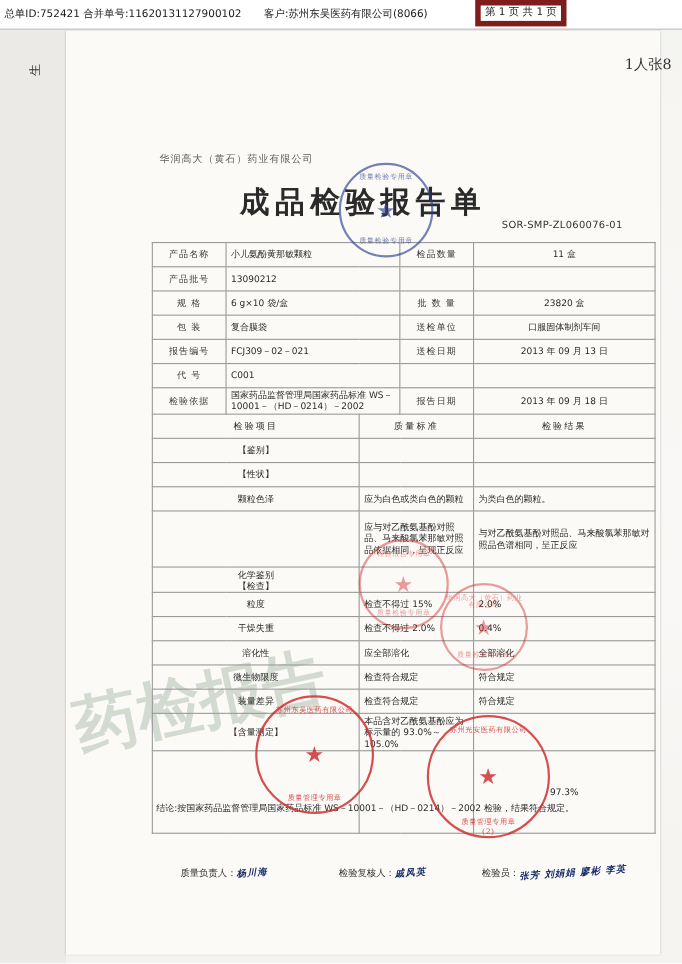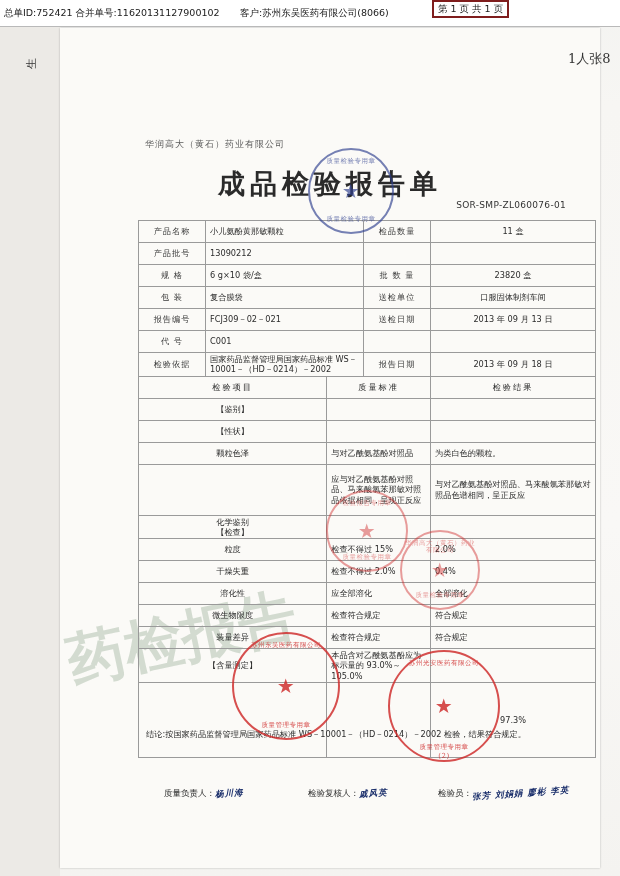--- a/index.html
+++ b/index.html
@@ -49,21 +49,21 @@
     color: #1a1a1a;
     line-height: 26px;
     white-space: nowrap;
   }
   .topbar span { position: absolute; font-family: "DejaVu Sans", sans-serif; }
   .tb-1 { left: 4px; }
   .tb-2 { left: 240px; }
   .tb-3 { left: 432px; }
   .tb-3 .box {
     display: inline-block;
-    border: 2px solid #7f1d1d;
+    border: 5px solid #7f1d1d;
     padding: 0 4px;
     line-height: 14px;
   }
   
   .doc {
     position: absolute;
     left: 60px; top: 28px;
     width: 540px; height: 840px;
   }
   .company {
@@ -126,21 +126,20 @@
   .multi { line-height: 1.5; }
   .concl {
     position: absolute;
     left: 78px; top: 700px;
     width: 396px;
     font-size: 8.2px;
     color: #2b2b2b;
     line-height: 1.7;
     padding: 0 4px;
     box-sizing: border-box;
-    text-align: center;
   }
   .signrow {
     position: absolute;
     left: 78px; top: 760px;
     width: 470px;
     font-size: 8.5px;
     color: #2b2b2b;
   }
   .signrow .s { position: absolute; white-space: nowrap; }
   .s1 { left: 26px; }
@@ -296,21 +295,21 @@
         <td class="stdcol" colspan="2"></td>
         <td class="rescol"></td>
       </tr>
       <tr>
         <td class="itemcol" colspan="2">【性状】</td>
         <td class="stdcol" colspan="2"></td>
         <td class="rescol"></td>
       </tr>
       <tr>
         <td class="itemcol" colspan="2">颗粒色泽</td>
-        <td class="stdcol" colspan="2">与对乙酰氨基酚对照品</td>
+        <td class="stdcol" colspan="2">应为白色或类白色的颗粒</td>
         <td class="rescol">为类白色的颗粒。</td>
       </tr>
       <tr class="rowtall">
         <td class="itemcol" colspan="2"></td>
         <td class="stdcol multi" colspan="2" style="height:48px;">应与对乙酰氨基酚对照品、马来酸氯苯那敏对照品依据相同，呈现正反应</td>
         <td class="rescol multi">与对乙酰氨基酚对照品、马来酸氯苯那敏对照品色谱相同，呈正反应</td>
       </tr>
       <tr>
         <td class="itemcol" colspan="2" style="white-space:pre-line;">化学鉴别
 【检查】</td>

